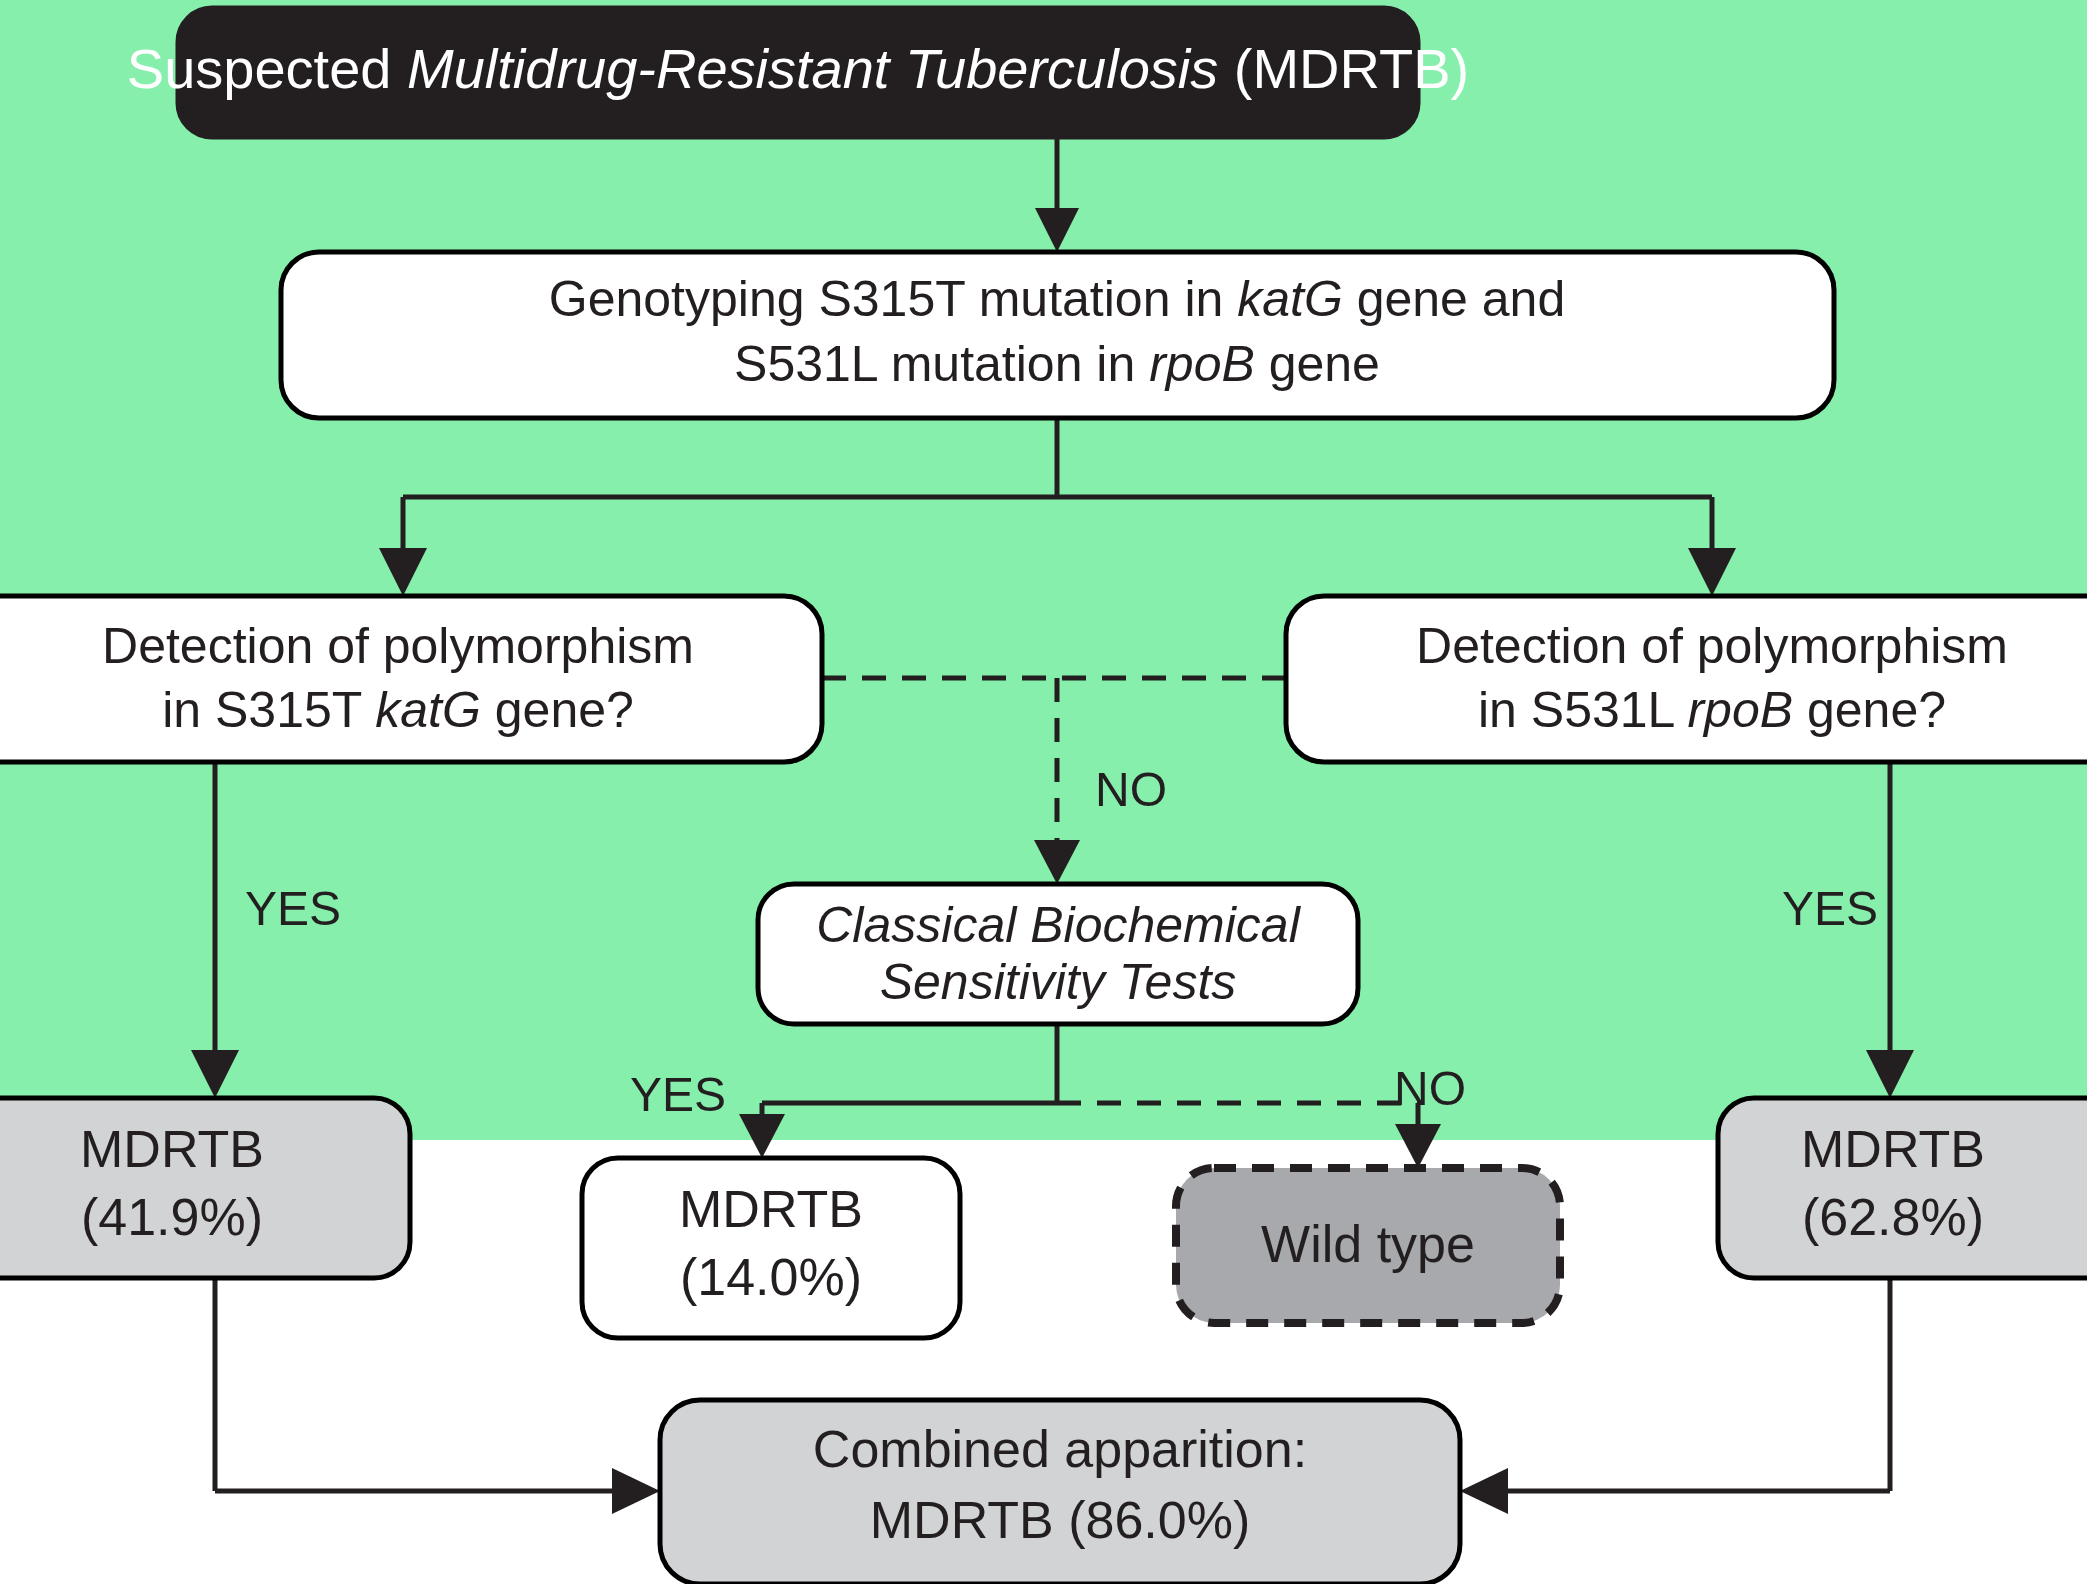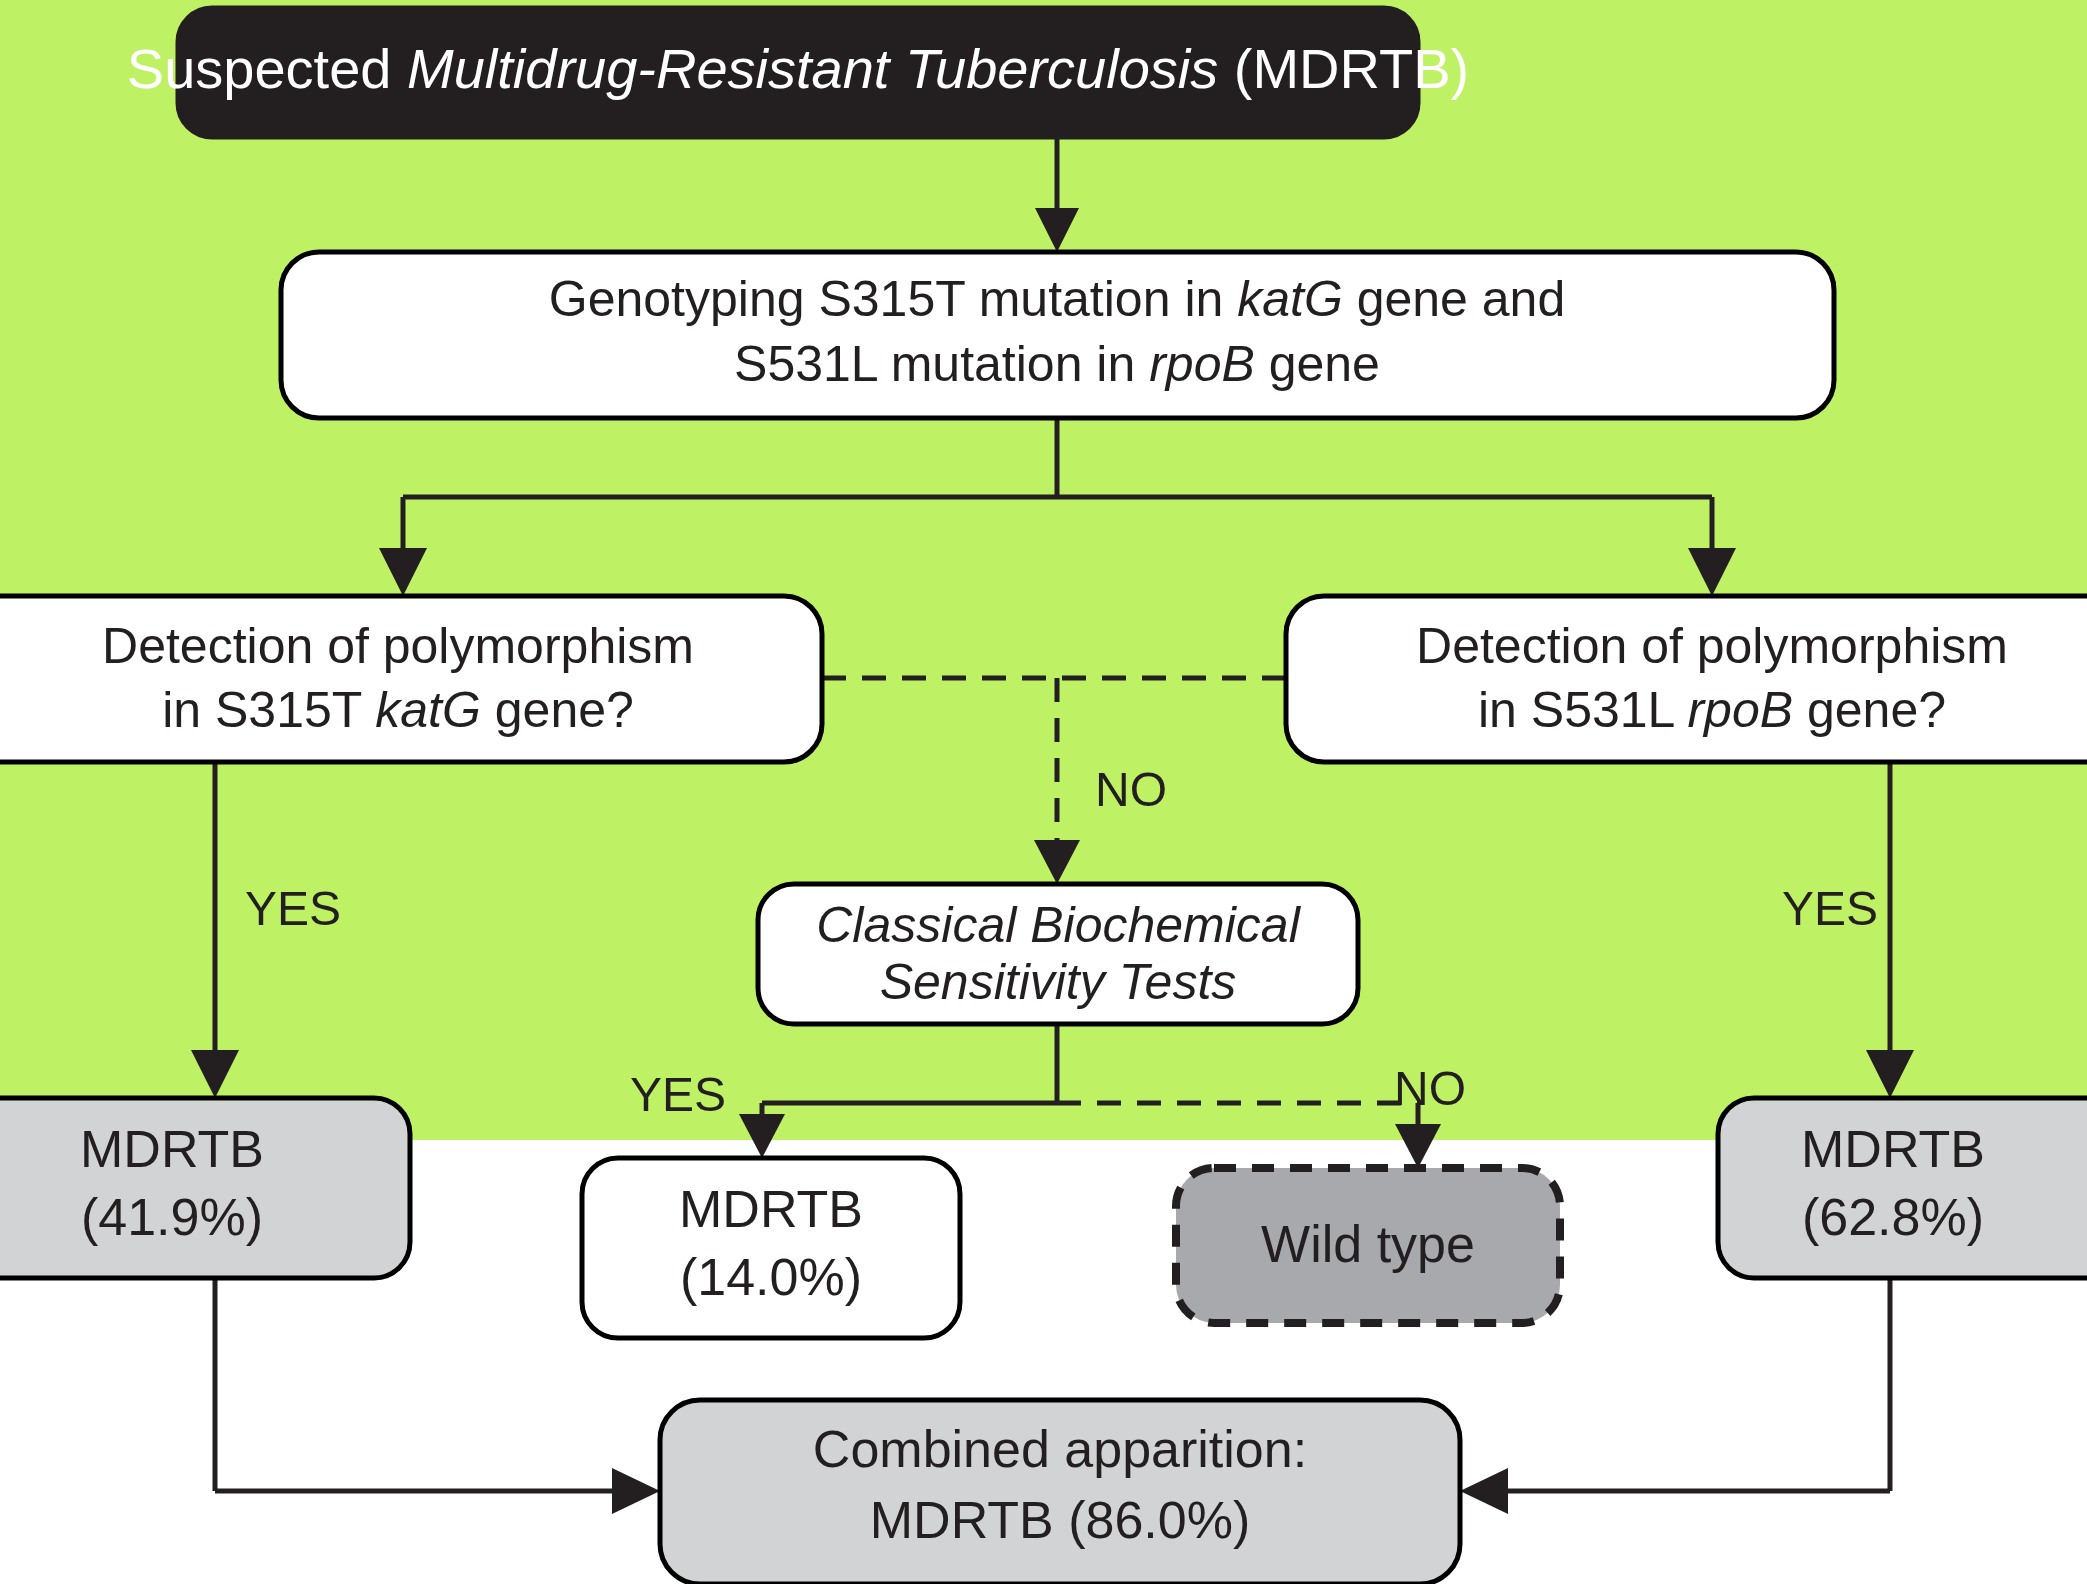--- a/index.html
+++ b/index.html
@@ -10,21 +10,21 @@
   body {
     width: 2087px;
     height: 1584px;
     font-family: "Liberation Sans", sans-serif;
     overflow: hidden;
   }
   #flowchart-root {
     position: relative;
     width: 2087px;
     height: 1140px;
-    background: #bef264;
+    background: #86efac;
   }
   svg.flow {
     display: block;
     width: 2087px;
     height: 1584px;
   }
   .node-shape {
     stroke: #000000;
     stroke-width: 5;
   }

